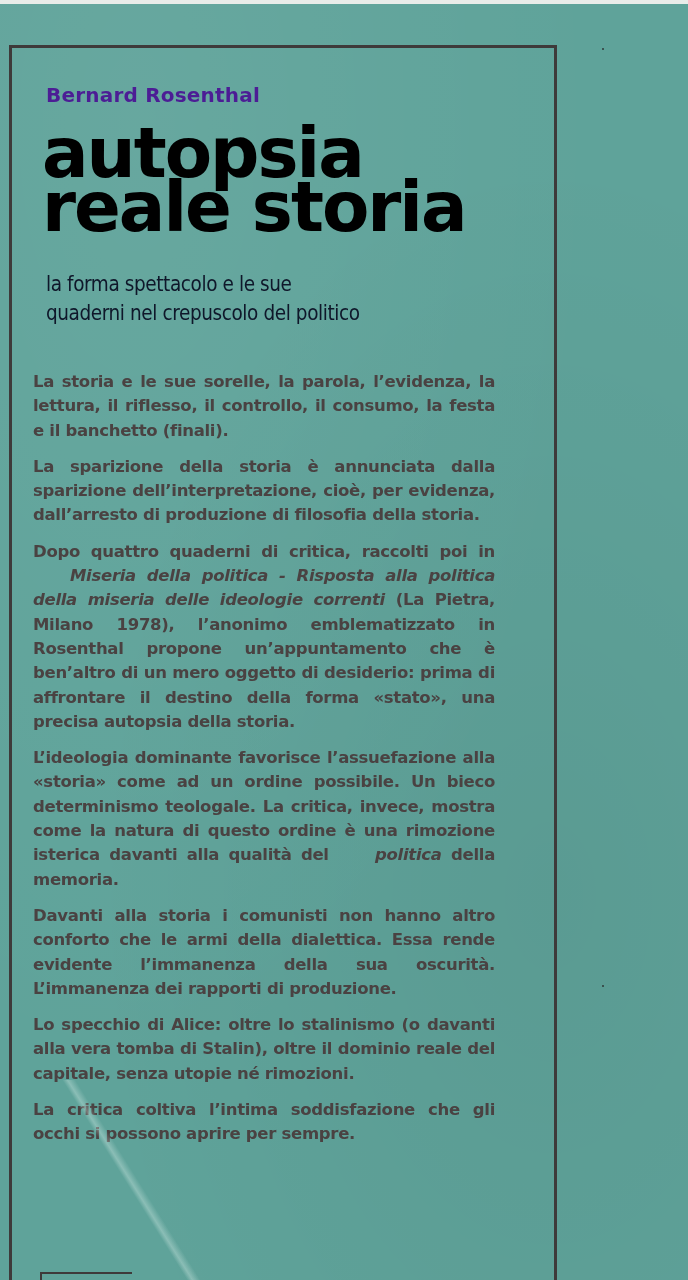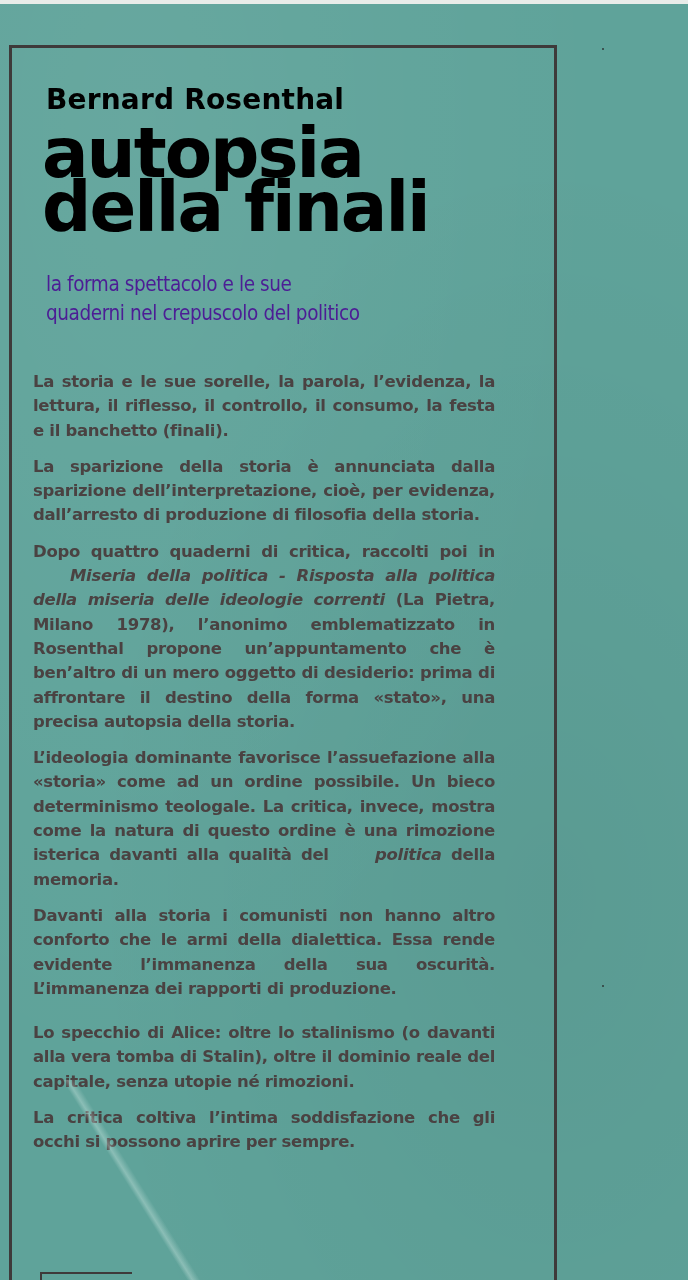--- a/index.html
+++ b/index.html
@@ -30,23 +30,23 @@
       width: 548px;
       height: 1260px;
       border: 3px solid #3e3a3a;
       border-bottom: none;
       box-sizing: border-box;
     }
     .author {
       position: absolute;
       left: 46px;
       top: 83px;
-      font-size: 28px;
+      font-size: 20px;
       font-weight: bold;
-      color: #000000;
+      color: #4c1d95;
       letter-spacing: 0.2px;
       font-family: "DejaVu Sans", sans-serif;
     }
     .title {
       position: absolute;
       left: 42px;
       top: 126px;
       font-family: "DejaVu Sans", sans-serif;
       font-weight: bold;
       color: #000000;
@@ -54,21 +54,21 @@
       line-height: 54px;
       letter-spacing: -2px;
     }
     .title div { white-space: nowrap; }
     .subtitle {
       position: absolute;
       left: 46px;
       top: 270px;
       font-size: 20.5px;
       line-height: 29px;
-      color: #4c1d95;
+      color: #0f172a;
       font-family: "DejaVu Sans Condensed", "DejaVu Sans", sans-serif;
       font-stretch: condensed;
       letter-spacing: -0.4px;
     }
     .body {
       position: absolute;
       left: 33px;
       top: 370px;
       width: 462px;
       color: #4a4242;
@@ -117,34 +117,34 @@
 <body>
 
 <div class="top-edge"></div>
 
 <div class="frame"></div>
 
 <div class="author">Bernard Rosenthal</div>
 
 <div class="title">
   <div>autopsia</div>
-  <div>della finali</div>
+  <div>reale storia</div>
 </div>
 
 <div class="subtitle">
   <div>la forma spettacolo e le sue</div>
   <div>quaderni nel crepuscolo del politico</div>
 </div>
 
 <div class="body">
   <p>La storia e le sue sorelle, la parola, l’evidenza, la lettura, il riflesso, il controllo, il consumo, la festa e il banchetto (finali).</p>
   <p>La sparizione della storia è annunciata dalla sparizione dell’interpretazione, cioè, per evidenza, dall’arresto di produzione di filosofia della storia.</p>
   <p><span>Dopo quattro quaderni di critica, raccolti poi in </span><em>Miseria della politica - Risposta alla politica della miseria delle ideologie correnti</em><span> (La Pietra, Milano 1978), l’anonimo emblematizzato in Rosenthal propone un’appuntamento che è ben’altro di un mero oggetto di desiderio: prima di affrontare il destino della forma «stato», una precisa autopsia della storia.</span></p>
   <p><span>L’ideologia dominante favorisce l’assuefazione alla «storia» come ad un ordine possibile. Un bieco determinismo teologale. La critica, invece, mostra come la natura di questo ordine è una rimozione isterica davanti alla qualità del </span><em>politica</em><span> della memoria.</span></p>
-  <p style="margin-bottom:20px">Davanti alla storia i comunisti non hanno altro conforto che le armi della dialettica. Essa rende evidente l’immanenza della sua oscurità. L’immanenza dei rapporti di produzione.</p>
+  <p style="margin-bottom:12px">Davanti alla storia i comunisti non hanno altro conforto che le armi della dialettica. Essa rende evidente l’immanenza della sua oscurità. L’immanenza dei rapporti di produzione.</p>
   <p>Lo specchio di Alice: oltre lo stalinismo (o davanti alla vera tomba di Stalin), oltre il dominio reale del capitale, senza utopie né rimozioni.</p>
   <p>La critica coltiva l’intima soddisfazione che gli occhi si possono aprire per sempre.</p>
 </div>
 
 <div class="crease"></div>
 <div class="bottom-mark"></div>
 <div class="speck" style="left:602px; top:48px;"></div>
 <div class="speck" style="left:602px; top:985px;"></div>
 
 </body></html>

